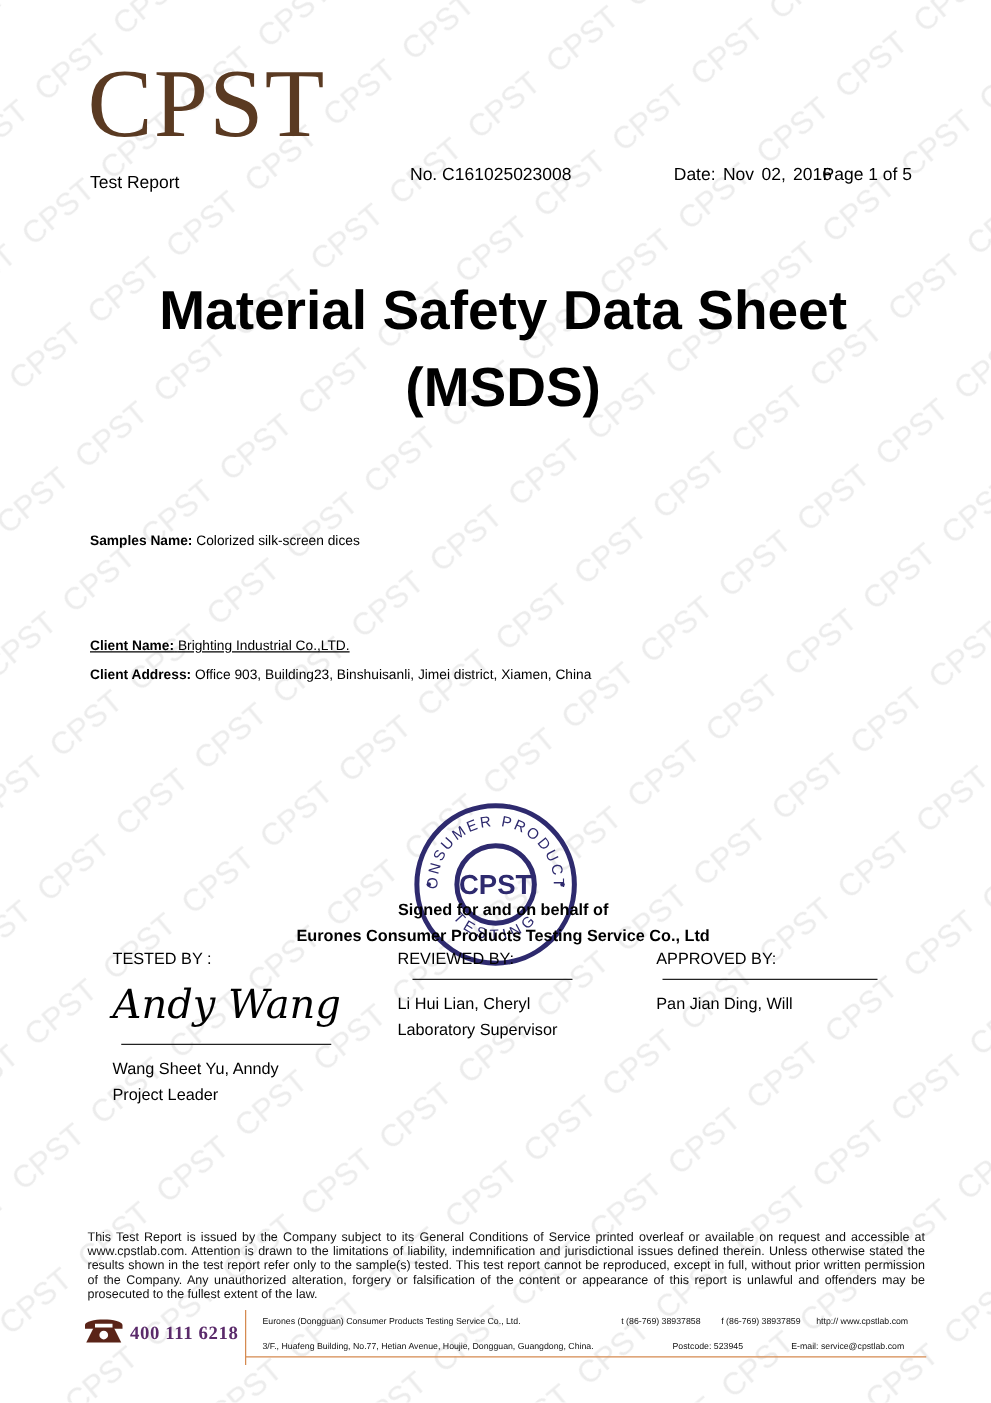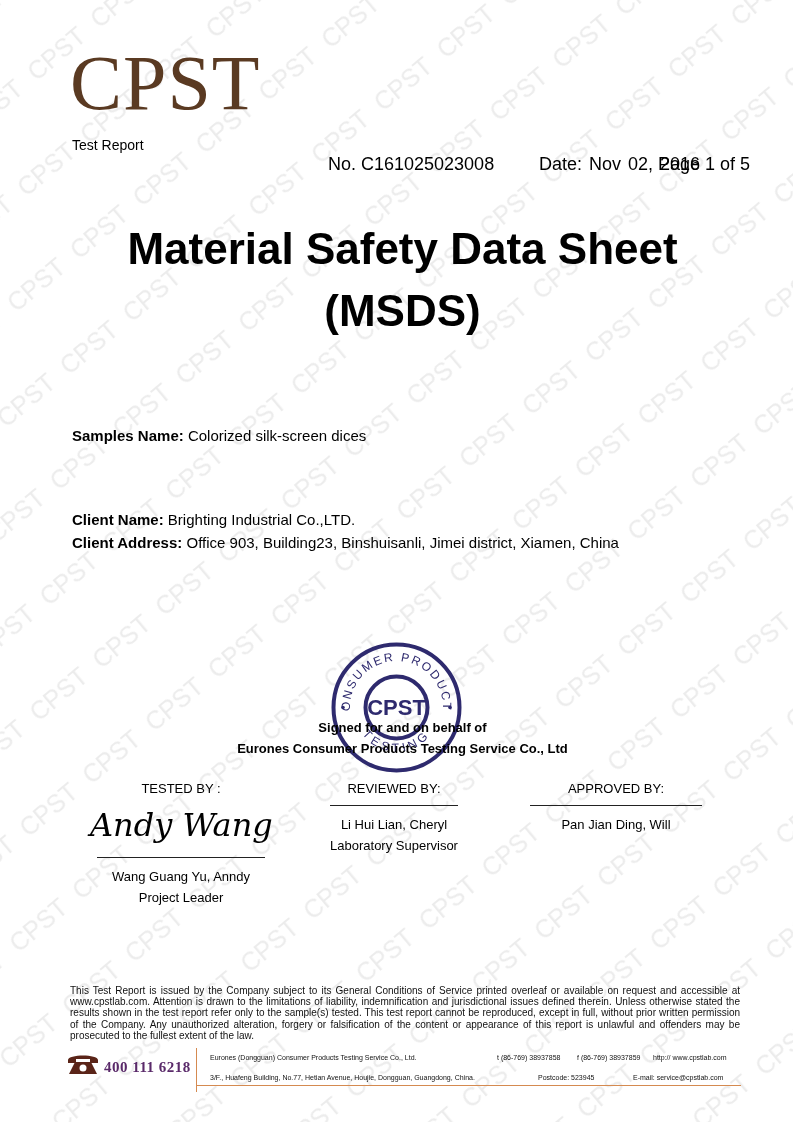--- a/index.html
+++ b/index.html
@@ -12,43 +12,43 @@
     position: absolute; inset: 0; overflow: hidden; pointer-events: none; z-index: 0;
   }
   .watermark svg { position: absolute; left: -200px; top: -200px; }
   .layer { position: absolute; z-index: 1; }
 
   .logo {
     left: 70px; top: 44px; font-family: "Liberation Serif", serif;
     font-size: 78px; line-height: 78px; color: #5a3a22; letter-spacing: 1px;
   }
   .report-title { left: 72px; top: 137px; font-size: 14px; font-weight: normal; }
-  .meta { top: 154px; font-size: 18px; }
+  .meta { top: 131px; font-size: 14px; }
   .meta.no { left: 328px; }
   .meta.date { left: 499px; word-spacing: 2px; margin-left: 40px; }
   .meta.page { left: 658px; text-align: right; }
 
   .main-title {
     left: 0; width: 805px; text-align: center; top: 218px;
     font-size: 44px; font-weight: bold; line-height: 62px;
   }
 
-  .field { left: 72px; font-size: 15px; }
+  .field { left: 72px; font-size: 11px; }
   .field b { font-weight: bold; }
   .f-sample { top: 427px; }
-  .f-client { top: 511px; }
+  .f-client { top: 511px; text-decoration: underline; }
   .f-address { top: 534px; }
 
   .stamp { left: 330px; top: 641px; width: 133px; height: 133px; }
 
   .signed { left: 0; width: 805px; text-align: center; font-size: 13px; font-weight: bold; }
   .signed.l1 { top: 720px; }
   .signed.l2 { top: 741px; }
 
-  .sig-col { top: 781px; text-align: center; font-size: 13px; }
+  .sig-col { top: 759px; text-align: left; font-size: 13px; }
   .sig-col .role-head { height: 18px; }
   .sig-col .sig {
     height: 52px; font-family: "DejaVu Serif", serif; font-style: italic;
     font-size: 32px; line-height: 52px; white-space: nowrap;
   }
   .sig-col .line { border-top: 1.5px solid #222; margin: 6px auto 0 auto; }
   .sig-col .name { margin-top: 8px; line-height: 21px; }
   .col1 { left: 90px; width: 182px; }
   .col2 { left: 318px; width: 152px; }
   .col3 { left: 525px; width: 182px; }
@@ -134,21 +134,21 @@
   </svg>
 </div>
 
 <div class="layer signed l1">Signed for and on behalf of</div>
 <div class="layer signed l2">Eurones Consumer Products Testing Service Co., Ltd</div>
 
 <div class="layer sig-col col1">
   <div class="role-head">TESTED BY :</div>
   <div class="sig">Andy Wang</div>
   <div class="line" style="width:168px"></div>
-  <div class="name">Wang Guang Yu, Anndy</div>
+  <div class="name">Wang Sheet Yu, Anndy</div>
   <div style="line-height:21px">Project Leader</div>
 </div>
 <div class="layer sig-col col2">
   <div class="role-head">REVIEWED BY:</div>
   <div class="line" style="width:128px"></div>
   <div class="name">Li Hui Lian, Cheryl</div>
   <div style="line-height:21px">Laboratory Supervisor</div>
 </div>
 <div class="layer sig-col col3">
   <div class="role-head">APPROVED BY:</div>

